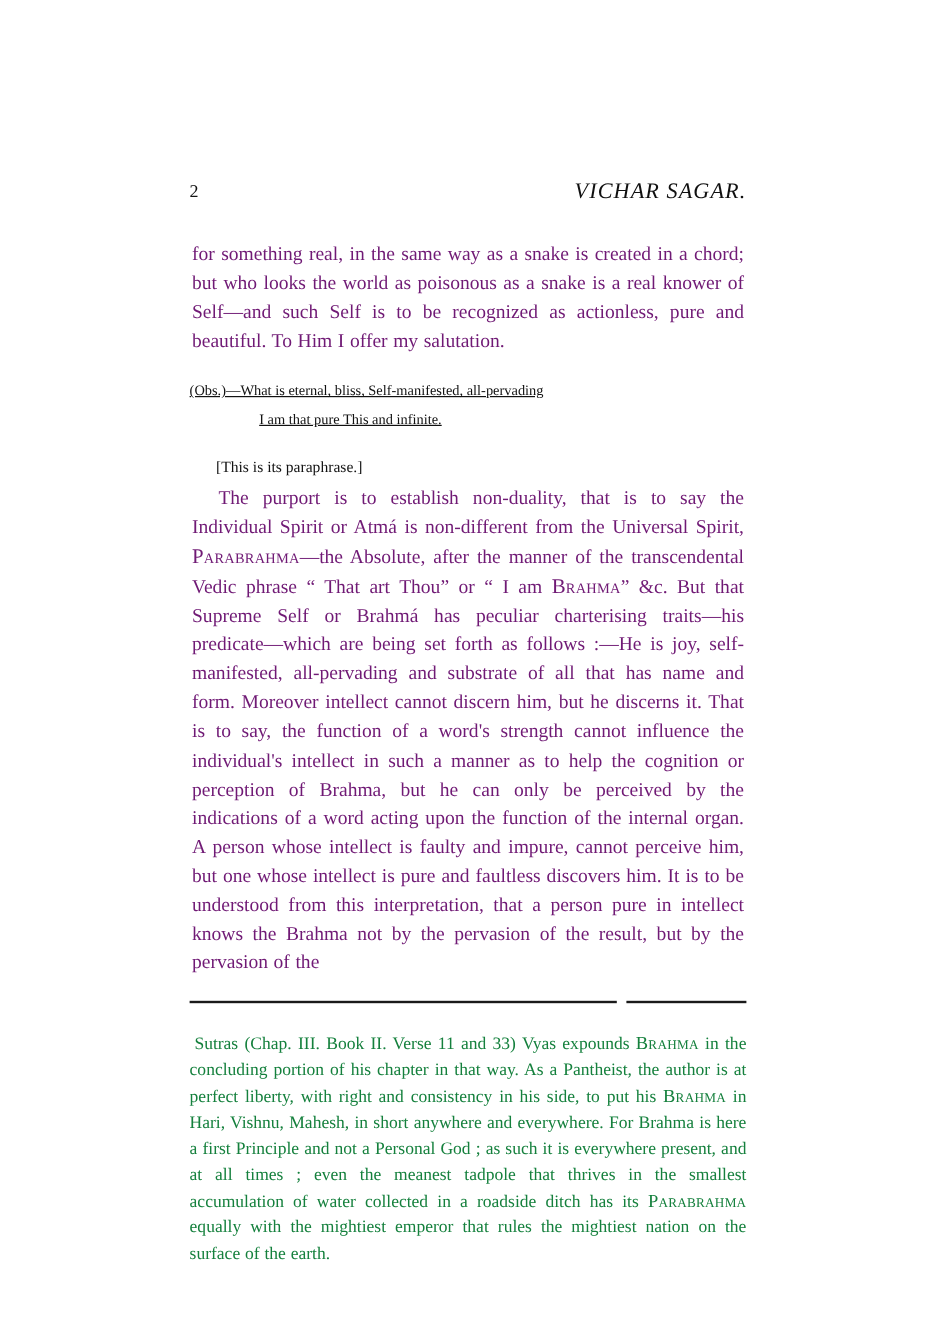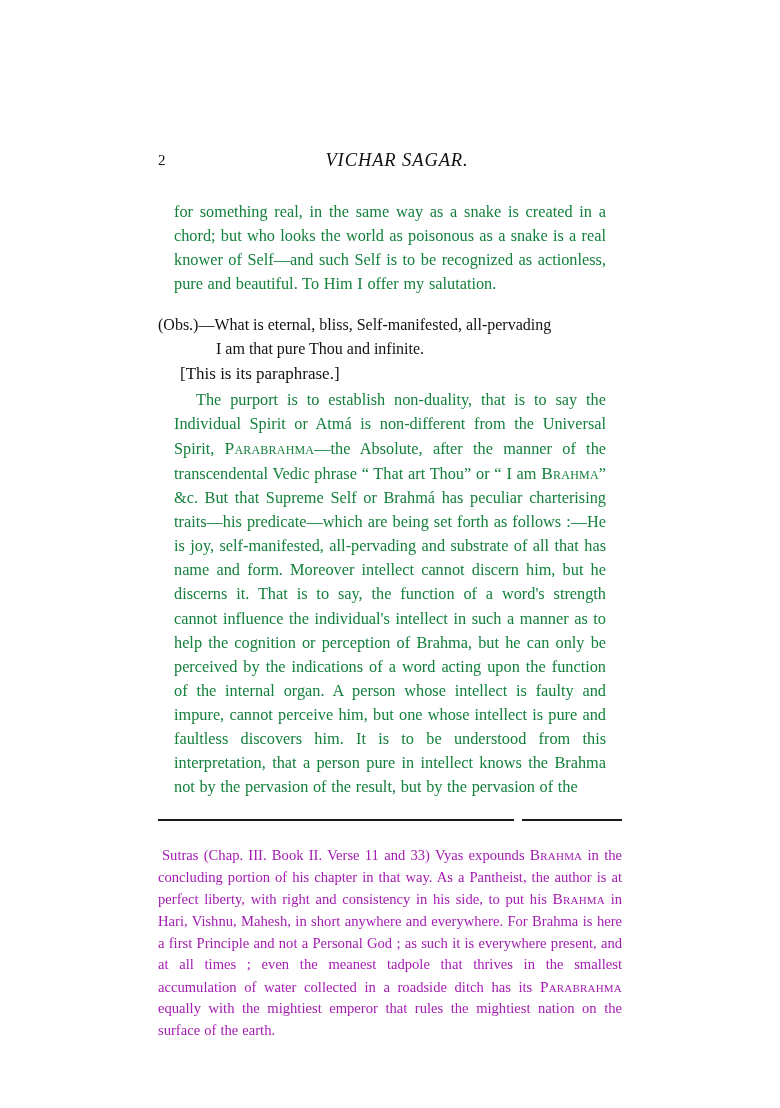--- a/index.html
+++ b/index.html
@@ -45,64 +45,66 @@
     font-size: 15px;
     line-height: 20px;
     font-family: "Liberation Serif", "DejaVu Serif", serif;
     color: #121212;
   }
   .head-title {
     position: absolute;
     left: 0;
     right: 0;
     top: 0;
-    text-align: center;
+    text-align: right;
     font-style: italic;
     font-size: 18.5px;
     line-height: 24px;
     letter-spacing: 0.9px;
     color: #101010;
     padding-left: 14px;
   }
 
   
   .body-para {
     text-align: justify;
     text-justify: inter-word;
     font-size: 16.3px;
     line-height: 24.1px;
-    color: #15803d;
-    margin: 16px;
+    color: #701a75;
+    margin: 2px;
     word-spacing: 0.6px;
   }
   .body-para.first {
     margin-top: 22px;
   }
   .body-para.indented {
     text-indent: 22px;
   }
 
   
   .verse-block {
     margin-top: 17px;
-    font-size: 16px;
+    font-size: 12px;
     line-height: 24.1px;
     color: #111111;
+    text-decoration: underline;
   }
   .verse-line {
     white-space: nowrap;
   }
   .verse-line.l1 { padding-left: 0; }
   .verse-line.l2 { padding-left: 66px; }
   .verse-line.l3 { padding-left: 58px; }
   .verse-line.l4 { padding-left: 58px; }
 
   .bracket-line {
+    margin-top: 15px;
     padding-left: 22px;
-    font-size: 17px;
+    font-size: 13px;
     line-height: 24.1px;
   }
 
   .main-para {
     margin-top: 2px;
   }
 
   
   .sc {
     font-variant: small-caps;
@@ -137,21 +139,21 @@
   }
 
   
   .footnote {
     margin-top: 24px;
     text-align: justify;
     text-justify: inter-word;
     text-indent: 4px;
     font-size: 14.6px;
     line-height: 21.6px;
-    color: #a21caf;
+    color: #15803d;
     word-spacing: 0.4px;
   }
   .footnote .sc {
     font-size: 15.4px;
   }
 </style>
 </head>
 <body>
 
 <div class="page">
@@ -159,21 +161,21 @@
 
     <div class="running-head">
       <div class="folio">2</div>
       <div class="head-title">VICHAR SAGAR.</div>
     </div>
 
     <p class="body-para first">for something real, in the same way as a snake is created in a chord; but who looks the world as poisonous as a snake is a real knower of Self—and such Self is to be recognized as actionless, pure and beautiful.   To Him I offer my salutation.</p>
 
     <div class="verse-block">
       <div class="verse-line l1">(Obs.)—What  is eternal, bliss, Self-manifested, all-pervading</div>
-      <div class="verse-line l4">I am that pure Thou and infinite.</div>
+      <div class="verse-line l4">I am that pure This and infinite.</div>
     </div>
 
     <div class="bracket-line">[This is its paraphrase.]</div>
 
     <p class="body-para indented main-para"><span>The  purport  is  to  establish  non-duality,  that is to say the Individual Spirit or </span><span class="it">Atmá</span><span> is  non-different  from  the Universal Spirit, </span><span class="sc">Parabrahma</span><span>—the  Absolute,  after  the  manner  of  the  transcendental  Vedic  phrase “ That  art  Thou” or “ I  am </span><span class="sc">Brahma</span><span>” &amp;c.   But that Supreme Self or </span><span class="it">Brahmá</span><span> has peculiar charterising traits—his predicate—which are being set forth as follows :—He is joy, self-manifested, all-pervading and substrate of all that has name and form.  Moreover intellect cannot  discern  him,  but  he discerns  it.    That is to say, the function of a word's strength cannot influence the individual's intellect in such a  manner  as  to help the cognition or perception of </span><span class="it">Brahma</span><span>, but  he  can  only  be perceived by the  indications  of  a  word  acting upon  the  function  of  the internal organ.   A  person whose intellect is  faulty and  impure,  cannot perceive him, but one whose intellect is pure  and  faultless  discovers him.   It is to be  understood  from  this interpretation,  that  a  person  pure in intellect knows the </span><span class="it">Brahma</span><span> not  by  the  pervasion of  the  result,  but  by  the  pervasion  of  the</span></p>
 
     <div class="footnote-rule">
       <div class="seg-a"></div>
       <div class="seg-b"></div>
     </div>

